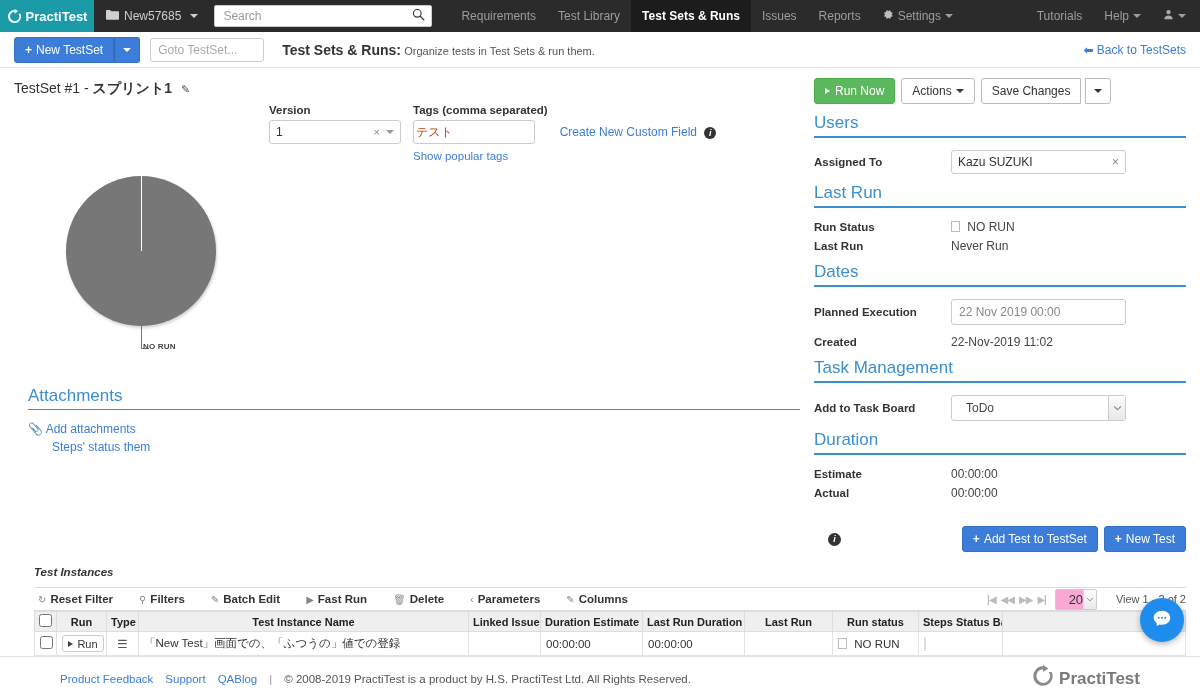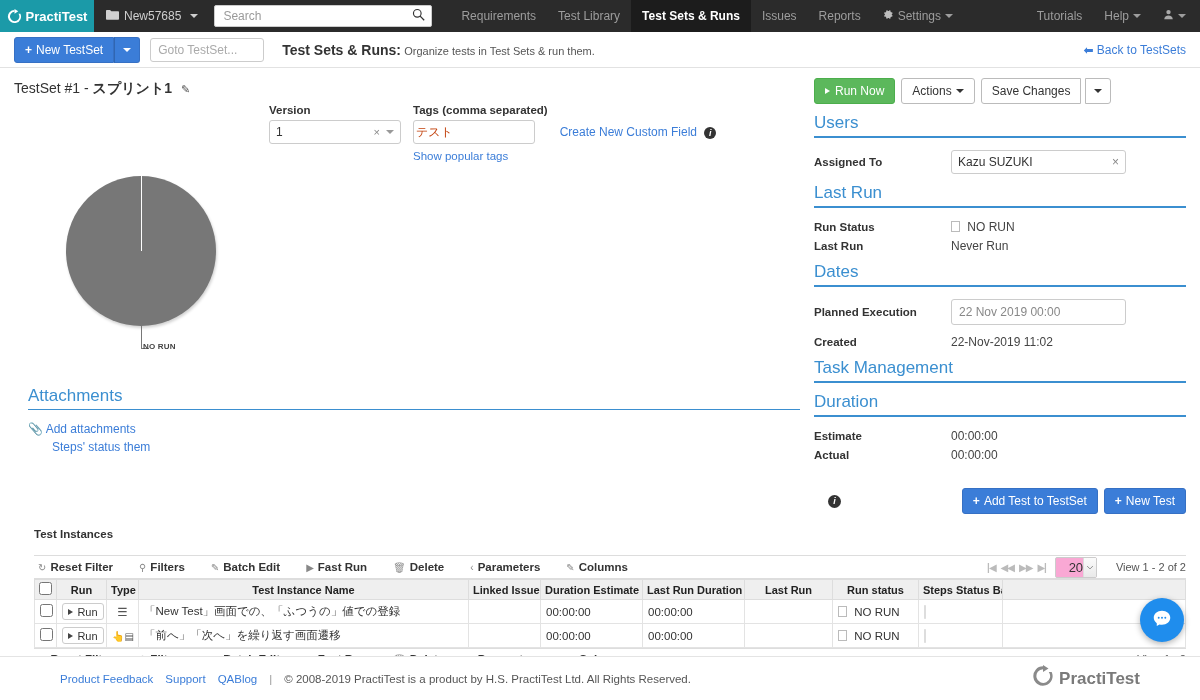--- a/index.html
+++ b/index.html
@@ -186,21 +186,21 @@
     display:inline-block; width:9px; height:11px; border:1px solid #bbb;
     background:#fff; vertical-align:-1px; margin-right:4px; position:relative;
   }
   .rp-buttons { display:flex; align-items:center; margin-top: 26px; }
   .rp-buttons .spacer { flex: 1; }
 
   
   .ti-wrap { margin: 0 14px 0 34px; }
   .ti-title {
     font-size: 11.5px; font-weight: bold; color: #333;
-    border-bottom: 1px solid #ddd; padding-bottom: 15px;
+    border-bottom: 1px solid #ddd; padding-bottom: 9px; font-style: italic;
   }
   .ti-toolbar {
     display: flex; align-items: center; gap: 0;
     height: 23px; border-bottom: 1px solid #ddd; font-size: 11.5px; font-weight: bold;
   }
   .tb-item {
     display:flex; align-items:center; gap:4px; padding: 0 13px; cursor:pointer; color:#333;
   }
   .tb-item:first-child { padding-left: 4px; }
   .tb-ico { color:#888; font-size:10px; font-weight: normal; }
@@ -478,20 +478,31 @@
       <div class="rp-row">
         <div class="rp-label">Planned Execution</div>
         <input class="rp-input" type="text" placeholder="22 Nov 2019 00:00" style="">
       </div>
       <div class="rp-row" style="margin-top:10px;">
         <div class="rp-label">Created</div>
         <div class="rp-val">22-Nov-2019 11:02</div>
       </div>
 
       <div class="sec-h rp-h">Task Management</div>
+      <div class="rp-row">
+        <div class="rp-label">Add to Task Board</div>
+        <div class="rp-native">
+          <span>ToDo</span>
+          <span class="nat-btn">
+            <svg width="9" height="6" viewBox="0 0 10 7">
+                <path d="M1 1.5 L5 5.5 L9 1.5" fill="none" stroke="#888" stroke-width="1.3"></path>
+              </svg>
+          </span>
+        </div>
+      </div>
 
       <div class="sec-h rp-h">Duration</div>
       <div class="rp-row">
         <div class="rp-label">Estimate</div>
         <div class="rp-val">00:00:00</div>
       </div>
       <div class="rp-row" style="margin-top:5px;">
         <div class="rp-label">Actual</div>
         <div class="rp-val">00:00:00</div>
       </div>

